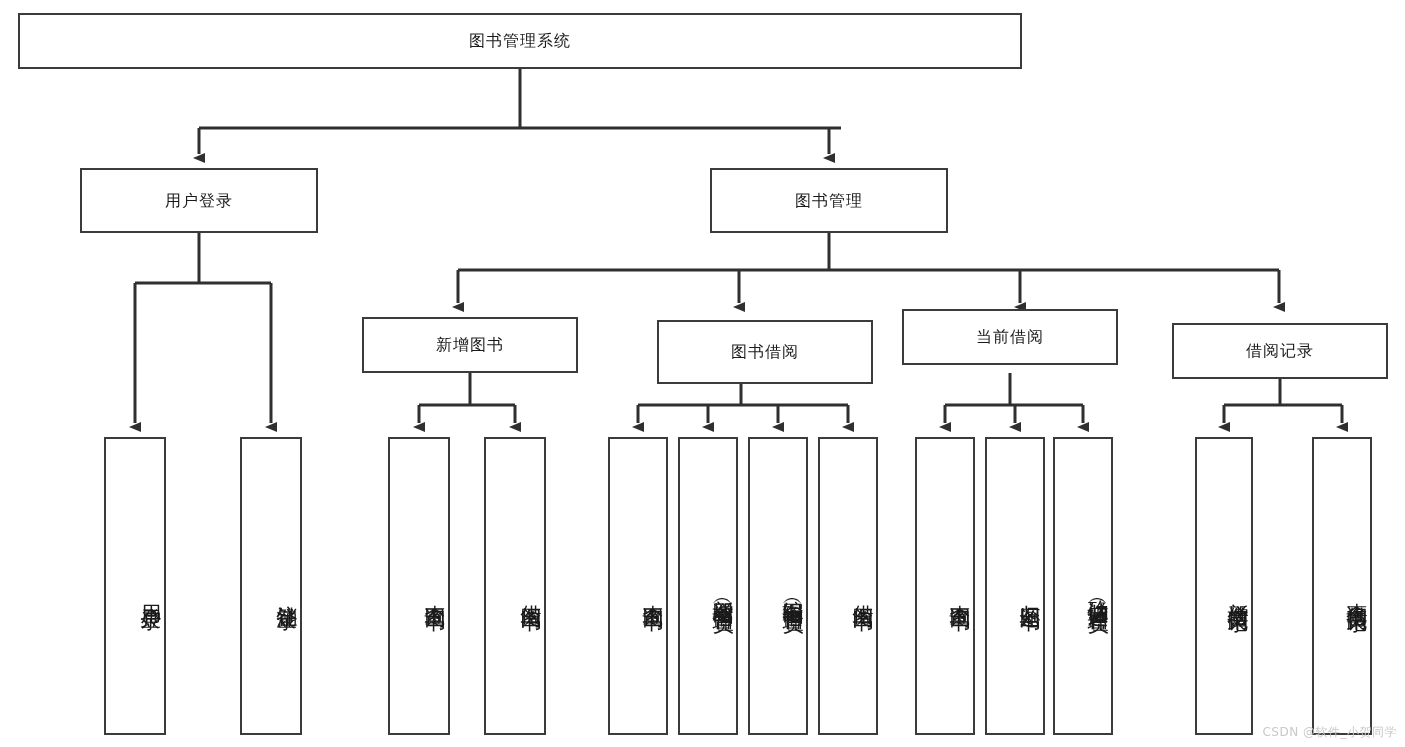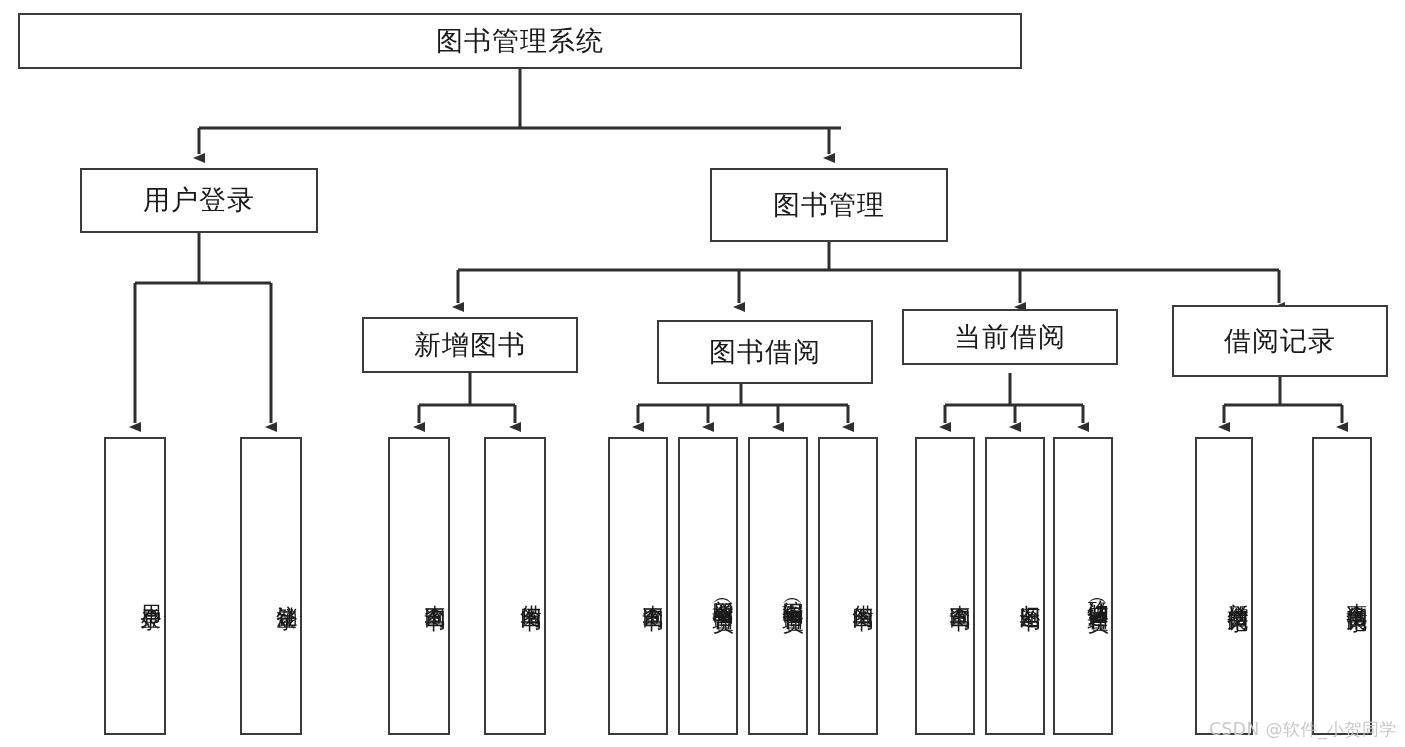--- a/index.html
+++ b/index.html
@@ -31,42 +31,42 @@
     box-sizing: border-box;
     border: 2px solid #3b3b3b;
     background: #ffffff;
     display: flex;
     align-items: center;
     justify-content: center;
     text-align: center;
     color: #1a1a1a;
   }
   .node.horiz {
-    font-size: 27px;
+    font-size: 16px;
     line-height: 1.2;
     letter-spacing: 1px;
   }
   .node.vert {
     writing-mode: vertical-rl;
     text-orientation: upright;
     font-size: 21px;
     line-height: 1.25;
     letter-spacing: 2px;
     align-items: flex-start;
     justify-content: center;
     padding-top: 12px;
   }
   .node.vert > span {
     display: block;
   }
   #watermark {
     position: absolute;
     right: 8px;
     bottom: 6px;
-    font-size: 17px;
+    font-size: 12px;
     color: #c9c9c9;
     letter-spacing: 0.5px;
     white-space: nowrap;
     font-family: "DejaVu Sans", "Liberation Sans", sans-serif;
   }
 </style>
 </head>
 <body>
 
 <div id="canvas">
@@ -121,34 +121,34 @@
     </g>
   </svg>
 
   <div class="node horiz" style="left:18px;top:13px;width:1004px;height:56px;">
     <span>图书管理系统</span>
   </div>
 
   <div class="node horiz" style="left:80px;top:168px;width:238px;height:65px;">
     <span>用户登录</span>
   </div>
-  <div class="node horiz" style="left:710px;top:168px;width:238px;height:74px;align-items:center;">
+  <div class="node horiz" style="left:710px;top:168px;width:238px;height:65px;align-items:center;">
     <span>图书管理</span>
   </div>
 
   <div class="node horiz" style="left:362px;top:317px;width:216px;height:56px;">
     <span>新增图书</span>
   </div>
   <div class="node horiz" style="left:633px;top:320px;width:216px;height:64px;margin-left:24px;">
     <span>图书借阅</span>
   </div>
   <div class="node horiz" style="left:902px;top:309px;width:216px;height:56px;">
     <span>当前借阅</span>
   </div>
-  <div class="node horiz" style="left:1172px;top:305px;width:216px;height:72px;align-items:center;">
+  <div class="node horiz" style="left:1172px;top:323px;width:216px;height:56px;align-items:center;">
     <span>借阅记录</span>
   </div>
 
   <div class="node vert" style="left:104px;top:437px;width:62px;height:298px;">
     <span>用户登录</span>
   </div>
   <div class="node vert" style="left:240px;top:437px;width:62px;height:298px;">
     <span>注销登录</span>
   </div>
 

